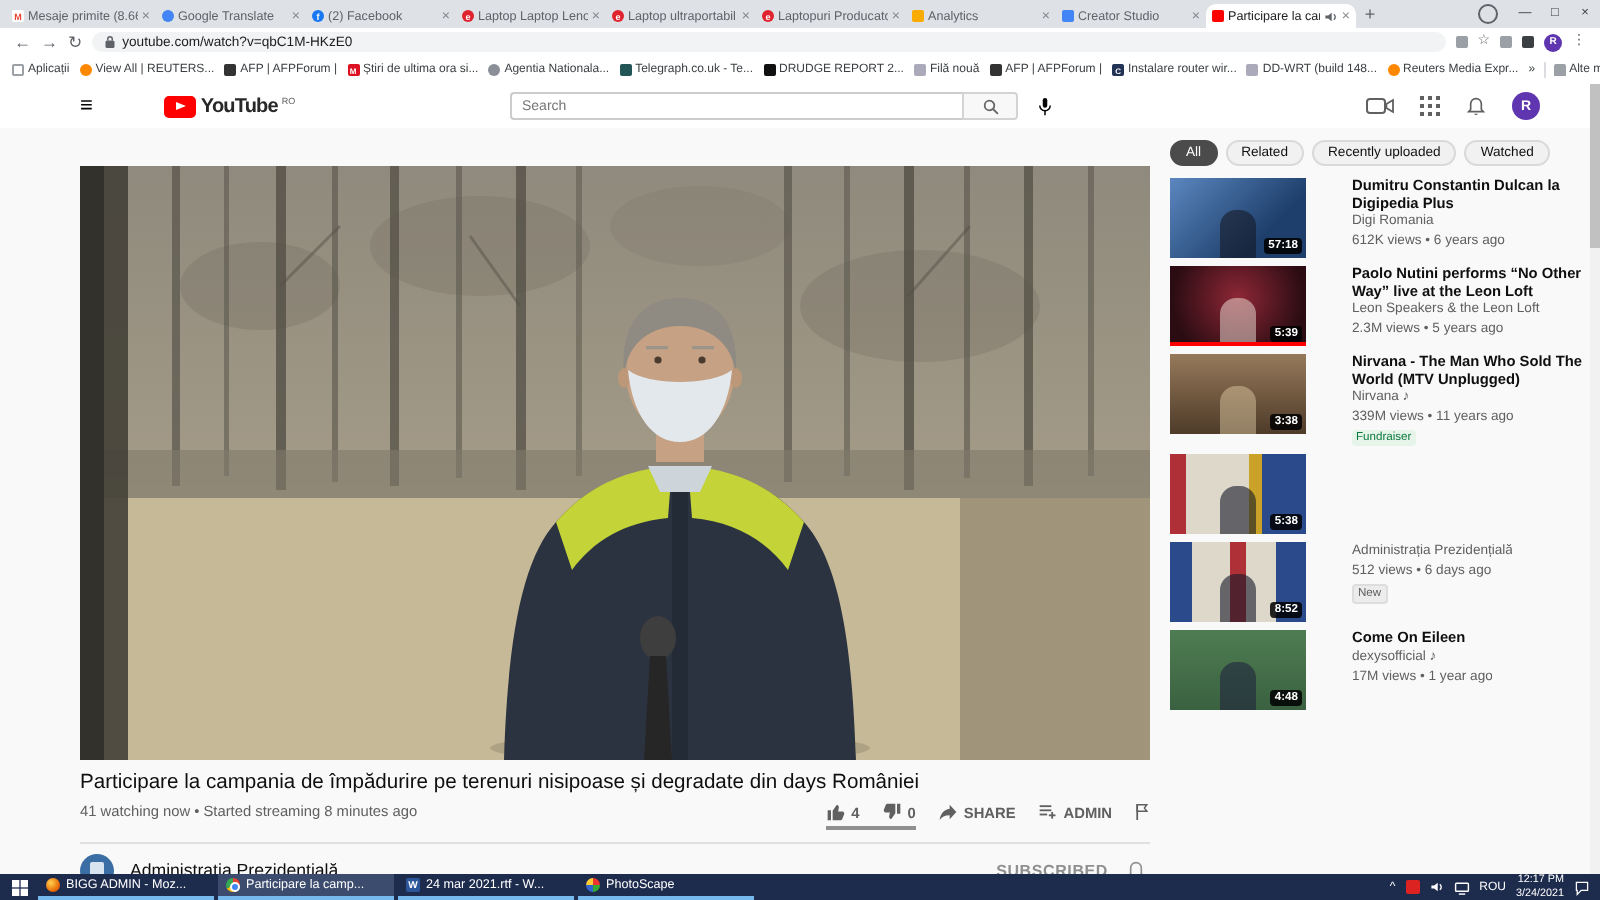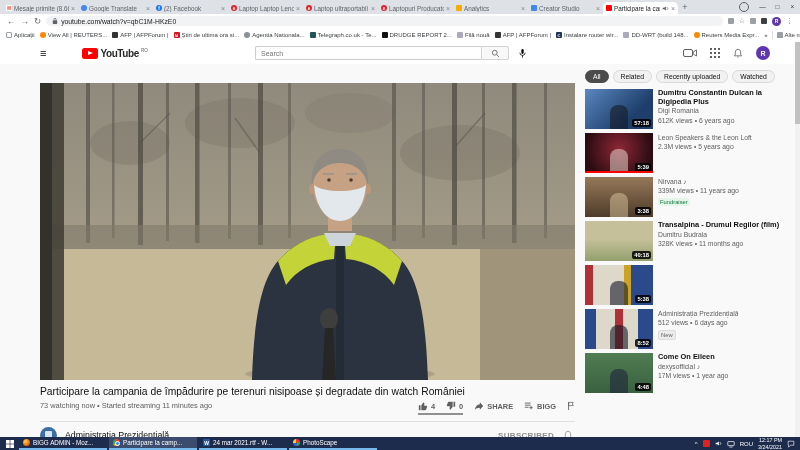--- a/index.html
+++ b/index.html
@@ -105,21 +105,21 @@
   .subscribed{margin-left:auto;font-size:8px;font-weight:bold;color:#8f8f8f;letter-spacing:.3px}
   .subbell{margin-left:9px;margin-right:2px;display:flex}
 
   
   .sidebar{position:absolute;left:585px;top:6px;width:208px}
   .chips{display:flex;gap:4px}
   .chip{font-size:6.8px;padding:2px 7px;border-radius:9px;background:#f1f1f1;
         border:1px solid #d9d9d9;color:#0f0f0f;white-space:nowrap}
   .chip.active{background:#4b4b4b;color:#fff;border-color:#4b4b4b}
   .vlist{margin-top:6px;display:flex;flex-direction:column;gap:4px}
-  .vitem{display:flex;gap:5px}
+  .vitem{display:flex;gap:23px}
   .thumb{width:68px;height:40px;flex:none;position:relative}
   .dur{position:absolute;right:2px;bottom:2px;background:rgba(0,0,0,.85);color:#fff;
        font-size:5.8px;font-weight:bold;padding:0 2px;border-radius:2px;line-height:8px}
   .progress{position:absolute;left:0;bottom:0;height:2px;width:100%;background:#f00}
   .vmeta{min-width:0;display:flex;flex-direction:column}
   .vt{font-size:7.4px;font-weight:bold;color:#0f0f0f;line-height:1.18;max-height:18px;overflow:hidden}
   .vc,.vv{font-size:6.8px;color:#606060;line-height:1.25;margin-top:1px;white-space:nowrap;overflow:hidden}
   .badge{align-self:flex-start;font-size:5.8px;padding:0 2px;border-radius:2px;margin-top:2px;line-height:8px}
   .badge.fundraiser{color:#0d7a3f;background:#e6f4ea}
   .badge.new{color:#606060;background:#ececec;border:1px solid #ddd}
@@ -402,24 +402,24 @@
           <circle cx="289" cy="97" r="1.8" fill="#4a3b2e"></circle>
           <circle cx="311" cy="97" r="1.8" fill="#4a3b2e"></circle>
           <rect x="283" y="90" width="11" height="1.6" fill="#9b948a"></rect>
           <rect x="306" y="90" width="11" height="1.6" fill="#9b948a"></rect>
           <ellipse cx="289" cy="236" rx="9" ry="11" fill="#3e3e3e"></ellipse>
           <path d="M285 245 L282 297 L296 297 L293 245 Z" fill="#262626"></path>
         </g>
       </svg>
     </div>
 
-    <div class="vtitle-main">Participare la campania de împădurire pe terenuri nisipoase și degradate din watch României</div>
+    <div class="vtitle-main">Participare la campania de împădurire pe terenuri nisipoase și degradate din days României</div>
 
     <div class="statrow">
-      <span>73 watching now • Started streaming 11 minutes ago</span>
+      <span>41 watching now • Started streaming 8 minutes ago</span>
       <div class="actions">
         <div class="likegrp">
           <div class="likerow">
             <div class="act">
               <svg width="10" height="10" viewBox="0 0 12 12">
                 <path d="M1 5h2v6H1z M4 11h4.6c.5 0 .9-.3 1.1-.7l1.2-3c.3-.8-.3-1.6-1.1-1.6H7.3l.4-2.4C7.8 2.4 7.2 1.6 6.4 1.8L4 5.2z" fill="#606060"></path>
               </svg>
               <span>4</span>
             </div>
             <div class="act">
@@ -440,21 +440,21 @@
         <div class="act">
           <svg width="10" height="10" viewBox="0 0 12 12">
             <g stroke="#606060" stroke-width="1.1">
               <line x1="1" y1="2.5" x2="8" y2="2.5"></line>
                 <line x1="1" y1="5" x2="8" y2="5"></line>
               <line x1="1" y1="7.5" x2="5.5" y2="7.5"></line>
               <line x1="8.5" y1="6" x2="8.5" y2="10"></line>
                 <line x1="6.5" y1="8" x2="10.5" y2="8"></line>
             </g>
           </svg>
-          <span>BIGG</span>
+          <span>ADMIN</span>
         </div>
         <div class="act">
           <svg width="8" height="10" viewBox="0 0 10 12">
             <path d="M2 1v10" stroke="#606060" stroke-width="1.1"></path>
             <path d="M2 1.5h6L6.5 3.5 8 5.5H2z" fill="none" stroke="#606060" stroke-width=".9"></path>
           </svg>
         </div>
       </div>
     </div>
 
@@ -494,48 +494,40 @@
         </div>
       </div>
 
       <div class="vitem">
         <div class="thumb thumb-1">
           <span class="tfig" style="background:rgba(240,230,220,.5)"></span>
           <span class="progress"></span>
           <span class="dur">5:39</span>
         </div>
         <div class="vmeta">
+          <div class="vt">Paolo Nutini performs “No Other Way” live at the Leon Loft</div>
           <div class="vc">Leon Speakers &amp; the Leon Loft</div>
           <div class="vv">2.3M views • 5 years ago</div>
         </div>
       </div>
 
       <div class="vitem">
         <div class="thumb thumb-2">
           <span class="tfig" style="background:rgba(230,210,170,.45)"></span>
           <span class="dur">3:38</span>
         </div>
         <div class="vmeta">
+          <div class="vt">Nirvana - The Man Who Sold The World (MTV Unplugged)</div>
           <div class="vc">Nirvana ♪</div>
           <div class="vv">339M views • 11 years ago</div>
           <span class="badge fundraiser">Fundraiser</span>
         </div>
       </div>
 
 
-      <div class="vitem">
-        <div class="thumb thumb-4">
-          <span class="dur">40:18</span>
-        </div>
-        <div class="vmeta">
-          <div class="vt">Transalpina - Drumul Regilor (film)</div>
-          <div class="vc">Dumitru Budrala</div>
-          <div class="vv">328K views • 11 months ago</div>
-        </div>
-      </div>
 
       <div class="vitem">
         <div class="thumb thumb-5">
           <span class="tfig" style="background:rgba(20,25,40,.6)"></span>
           <span class="dur">5:38</span>
         </div>
       </div>
 
       <div class="vitem">
         <div class="thumb thumb-6">

